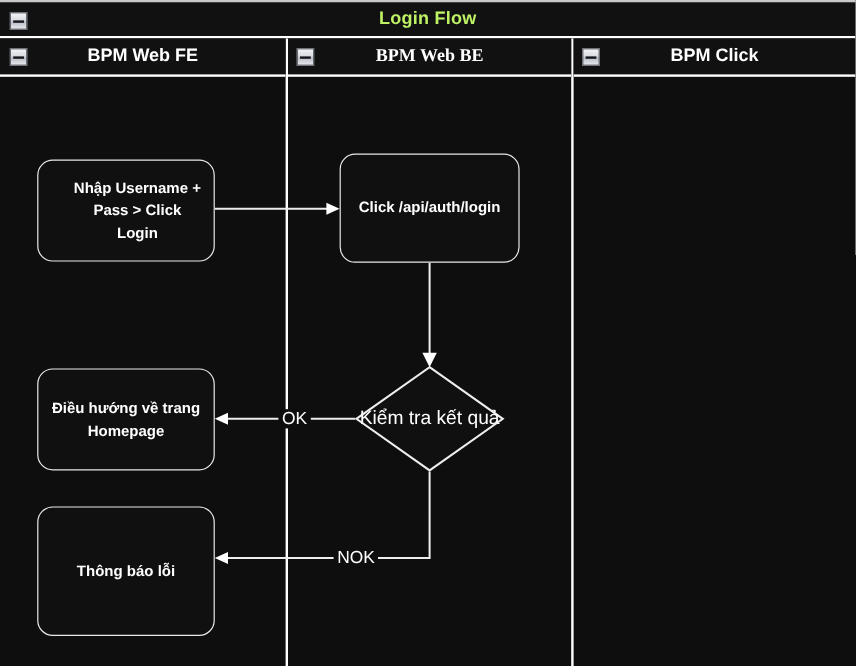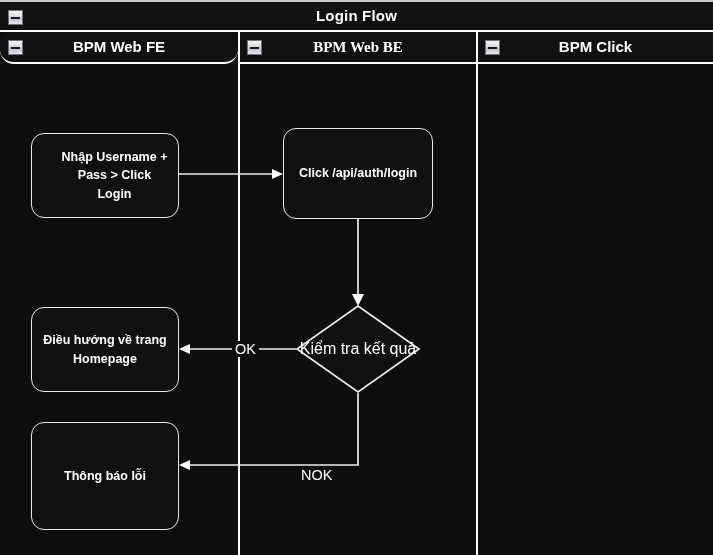--- a/index.html
+++ b/index.html
@@ -33,21 +33,21 @@
     box-sizing: border-box;
   }
   .pool-title-text {
     position: absolute;
     left: 0;
     top: 0;
     width: 713px;
     height: 28px;
     line-height: 28px;
     text-align: center;
-    color: #ffffff;
+    color: #bef264;
     font-size: 15px;
     font-weight: bold;
     letter-spacing: 0.2px;
   }
 
   
   .collapse-icon {
     position: absolute;
     width: 15px;
     height: 15px;
@@ -182,21 +182,21 @@
   <div class="lane-body" style="left:478px; width:235px;"></div>
 
   <div class="lane-divider" style="left:238px;"></div>
   <div class="lane-divider" style="left:476px;"></div>
 
   <div class="pool-title-bar">
     <div class="pool-title-text">Login Flow</div>
   </div>
   <div class="collapse-icon" style="left:8px; top:8px;"></div>
 
-  <div class="lane-header" style="left:0px; top:30px; width:238px;border-radius:14px;">
+  <div class="lane-header" style="left:0px; top:30px; width:238px;">
     <div class="lane-header-text">BPM Web FE</div>
   </div>
   <div class="collapse-icon" style="left:8px; top:38px;"></div>
 
   <div class="lane-header" style="left:240px; top:30px; width:236px;font-family:Liberation Serif, serif;">
     <div class="lane-header-text">BPM Web BE</div>
   </div>
   <div class="collapse-icon" style="left:247px; top:38px;"></div>
 
   <div class="lane-header" style="left:478px; top:30px; width:235px;">
@@ -213,21 +213,21 @@
     <polygon class="flow-arrow" points="358,304 352,292 364,292"></polygon>
 
     <path class="flow-line" d="M296,347 L187,347"></path>
     <polygon class="flow-arrow" points="179,347 190,342 190,352"></polygon>
 
     <path class="flow-line" d="M358,391 L358,463 L187,463"></path>
     <polygon class="flow-arrow" points="179,463 190,458 190,468"></polygon>
   </svg>
 
   <div class="edge-label" style="left:232px; top:339px;">OK</div>
-  <div class="edge-label" style="left:278px; top:465px;margin-left:20px;">NOK</div>
+  <div class="edge-label" style="left:278px; top:455px;">NOK</div>
 
   <div class="task-node" style="left:31px; top:131px; width:148px; height:85px;padding-left:28px;">Nhập Username +
 Pass &gt; Click Login</div>
 
   <div class="task-node" style="left:283px; top:126px; width:150px; height:91px;">Click /api/auth/login</div>
 
   <div class="task-node" style="left:31px; top:305px; width:148px; height:85px;">Điều hướng về trang
 Homepage</div>
 
   <div class="task-node" style="left:31px; top:420px; width:148px; height:108px;">Thông báo lỗi</div>

